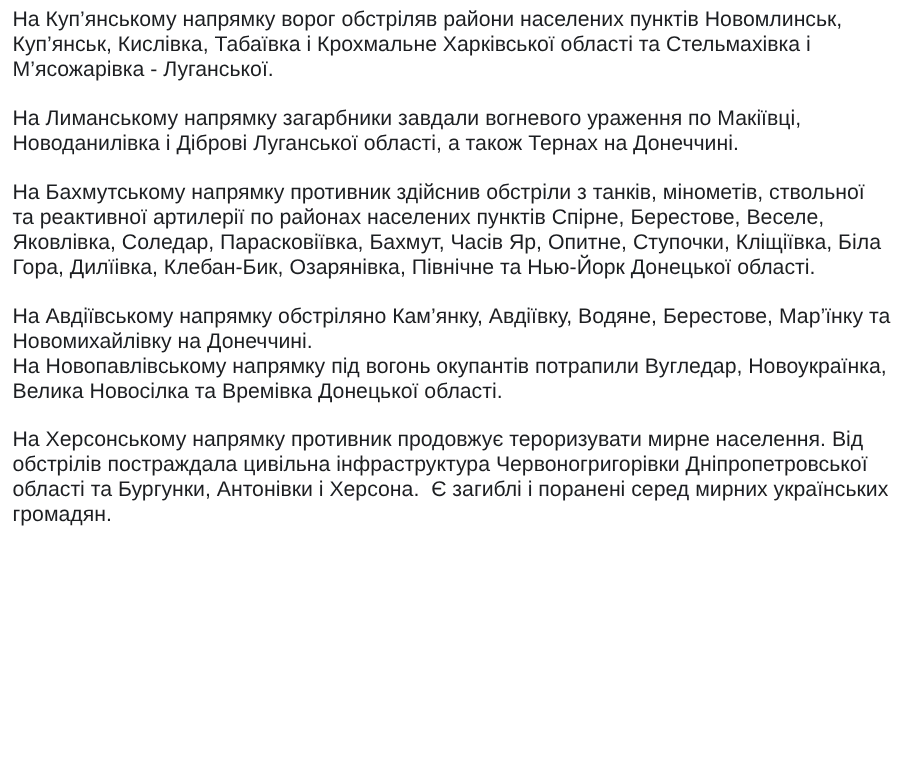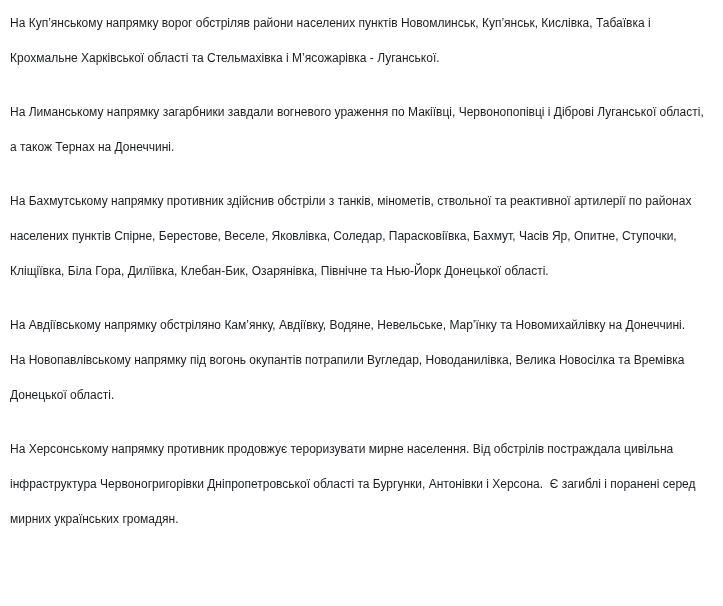--- a/index.html
+++ b/index.html
@@ -13,38 +13,38 @@
     font-family: "Liberation Sans", sans-serif;
     color: #1c1e21;
     -webkit-font-smoothing: antialiased;
   }
   .doc {
     width: 723px;
     box-sizing: border-box;
     padding: 6px 10px 0 10px;
   }
   .para {
-    font-size: 12px;
-    line-height: 35px;
+    font-size: 17px;
+    line-height: 20px;
     margin: 0 0 19px 0;
     text-align: left;
     white-space: pre-wrap;
     word-wrap: break-word;
     letter-spacing: 0.0px;
   }
   .para.tight {
     margin-bottom: 0;
   }
   .para:last-child {
     margin-bottom: 0;
   }
 </style>
 </head>
 <body>
 
 <div class="doc">
   <p class="para">На Куп’янському напрямку ворог обстріляв райони населених пунктів Новомлинськ, Куп’янськ, Кислівка, Табаївка і Крохмальне Харківської області та Стельмахівка і М’ясожарівка - Луганської.</p>
-  <p class="para">На Лиманському напрямку загарбники завдали вогневого ураження по Макіївці, Червонопопівці і Діброві Луганської області, а також Тернах на Донеччині.</p>
+  <p class="para">На Лиманському напрямку загарбники завдали вогневого ураження по Макіївці, Новоданилівка і Діброві Луганської області, а також Тернах на Донеччині.</p>
   <p class="para">На Бахмутському напрямку противник здійснив обстріли з танків, мінометів, ствольної та реактивної артилерії по районах населених пунктів Спірне, Берестове, Веселе, Яковлівка, Соледар, Парасковіївка, Бахмут, Часів Яр, Опитне, Ступочки, Кліщіївка, Біла Гора, Дилїівка, Клебан-Бик, Озарянівка, Північне та Нью-Йорк Донецької області.</p>
-  <p class="para tight">На Авдіївському напрямку обстріляно Кам’янку, Авдіївку, Водяне, Невельське, Мар’їнку та Новомихайлівку на Донеччині.</p>
-  <p class="para">На Новопавлівському напрямку під вогонь окупантів потрапили Вугледар, Новоданилівка, Велика Новосілка та Времівка Донецької області.</p>
+  <p class="para tight">На Авдіївському напрямку обстріляно Кам’янку, Авдіївку, Водяне, Берестове, Мар’їнку та Новомихайлівку на Донеччині.</p>
+  <p class="para">На Новопавлівському напрямку під вогонь окупантів потрапили Вугледар, Новоукраїнка, Велика Новосілка та Времівка Донецької області.</p>
   <p class="para">На Херсонському напрямку противник продовжує тероризувати мирне населення. Від обстрілів постраждала цивільна інфраструктура Червоногригорівки Дніпропетровської області та Бургунки, Антонівки і Херсона.  Є загиблі і поранені серед мирних українських громадян.</p>
 </div>
 
 </body></html>

